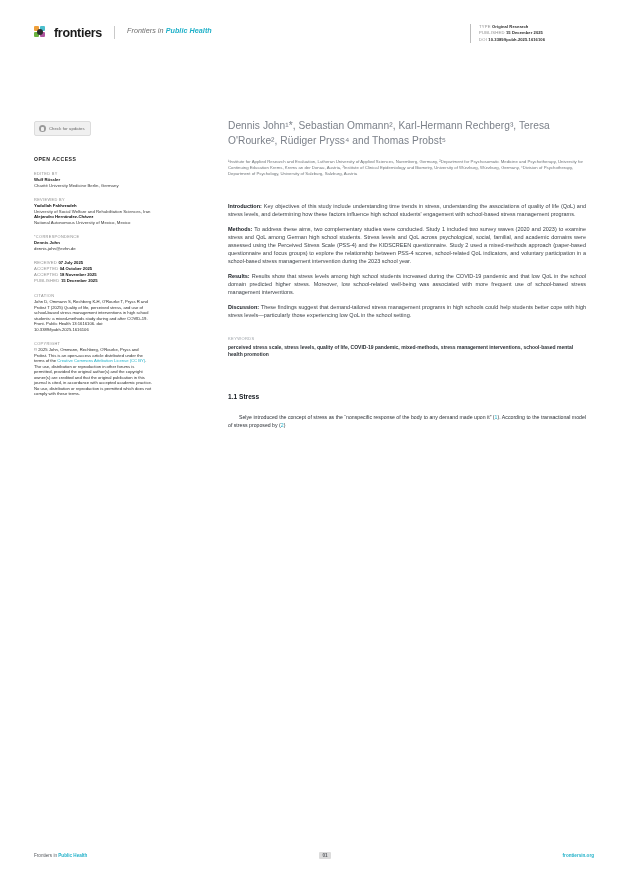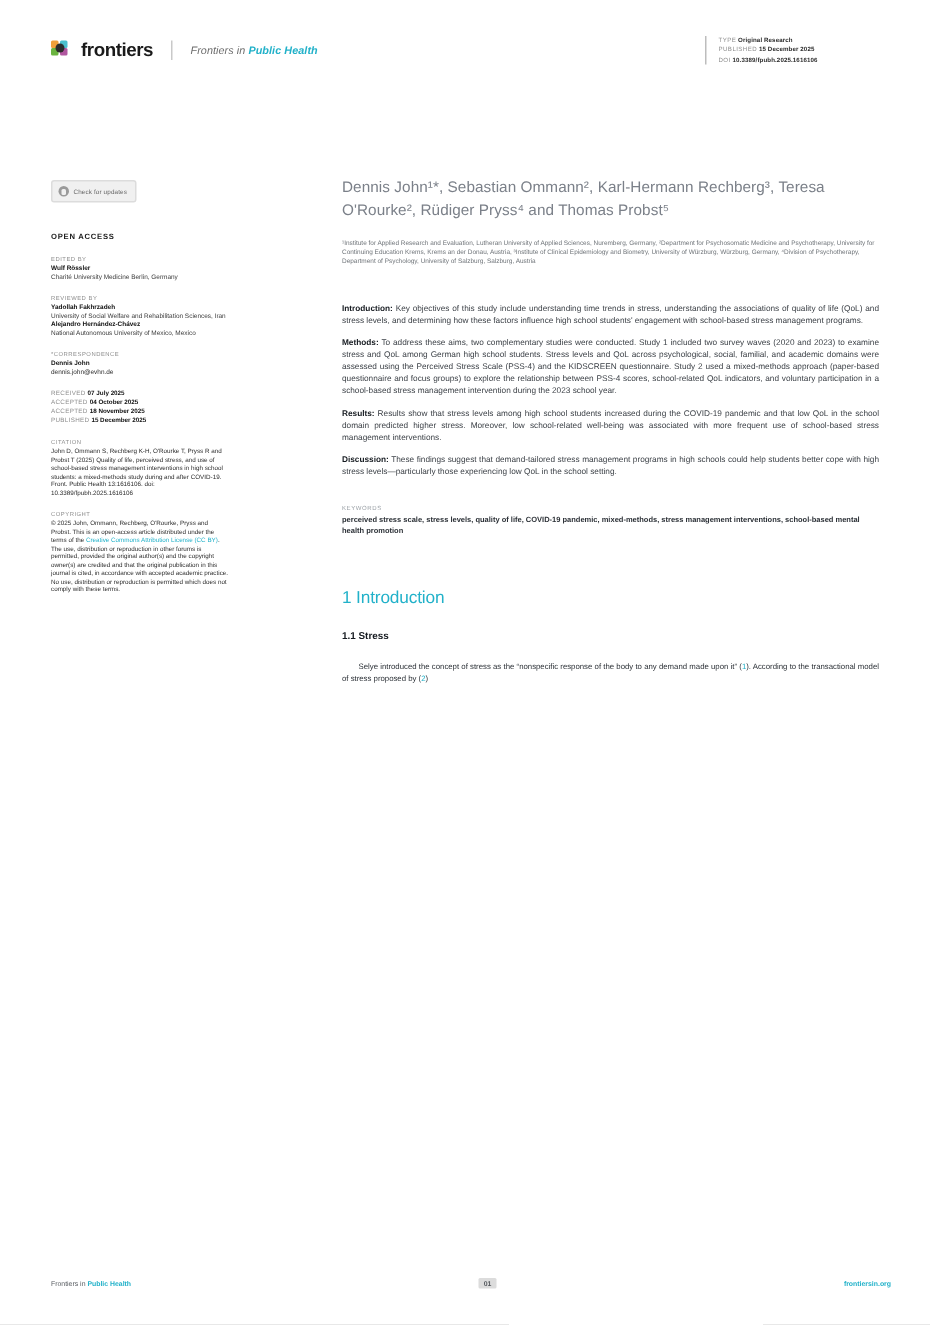--- a/index.html
+++ b/index.html
@@ -23,21 +23,21 @@
   
   .masthead {
     position: absolute;
     left: 0; top: 0;
     width: 620px; height: 70px;
   }
   .brand-row {
     position: absolute;
     left: 34px; top: 26px;
     display: flex;
-    align-items: center;
+    align-items: flex-start;
     gap: 7px;
   }
   .flogo {
     position: relative;
     width: 13px; height: 13px;
     flex: none;
   }
   .flogo i {
     position: absolute;
     display: block;
@@ -390,21 +390,20 @@
 
     <div class="abs"><b>Methods:</b><span> To address these aims, two complementary studies were conducted. Study 1 included two survey waves (2020 and 2023) to examine stress and QoL among German high school students. Stress levels and QoL across psychological, social, familial, and academic domains were assessed using the Perceived Stress Scale (PSS-4) and the KIDSCREEN questionnaire. Study 2 used a mixed-methods approach (paper-based questionnaire and focus groups) to explore the relationship between PSS-4 scores, school-related QoL indicators, and voluntary participation in a school-based stress management intervention during the 2023 school year.</span></div>
 
     <div class="abs"><b>Results:</b><span> Results show that stress levels among high school students increased during the COVID-19 pandemic and that low QoL in the school domain predicted higher stress. Moreover, low school-related well-being was associated with more frequent use of school-based stress management interventions.</span></div>
 
     <div class="abs"><b>Discussion:</b><span> These findings suggest that demand-tailored stress management programs in high schools could help students better cope with high stress levels—particularly those experiencing low QoL in the school setting.</span></div>
 
     <div class="kwkey">KEYWORDS</div>
     <div class="kw">perceived stress scale, stress levels, quality of life, COVID-19 pandemic, mixed-methods, stress management interventions, school-based mental health promotion</div>
 
-    <h2 class="h1">1 Introduction</h2>
     <h3 class="h2">1.1 Stress</h3>
 
     <p class="body"><span>Selye introduced the concept of stress as the “nonspecific response of the body to any demand made upon it” (</span><span class="ref">1</span><span>). According to the transactional model of stress proposed by (</span><span class="ref">2</span><span>)</span></p>
   </div>
 
   <div class="footer">
     <div class="fl"><span>Frontiers in </span><b>Public Health</b></div>
     <div class="fc">01</div>
     <div class="fr">frontiersin.org</div>
   </div>

